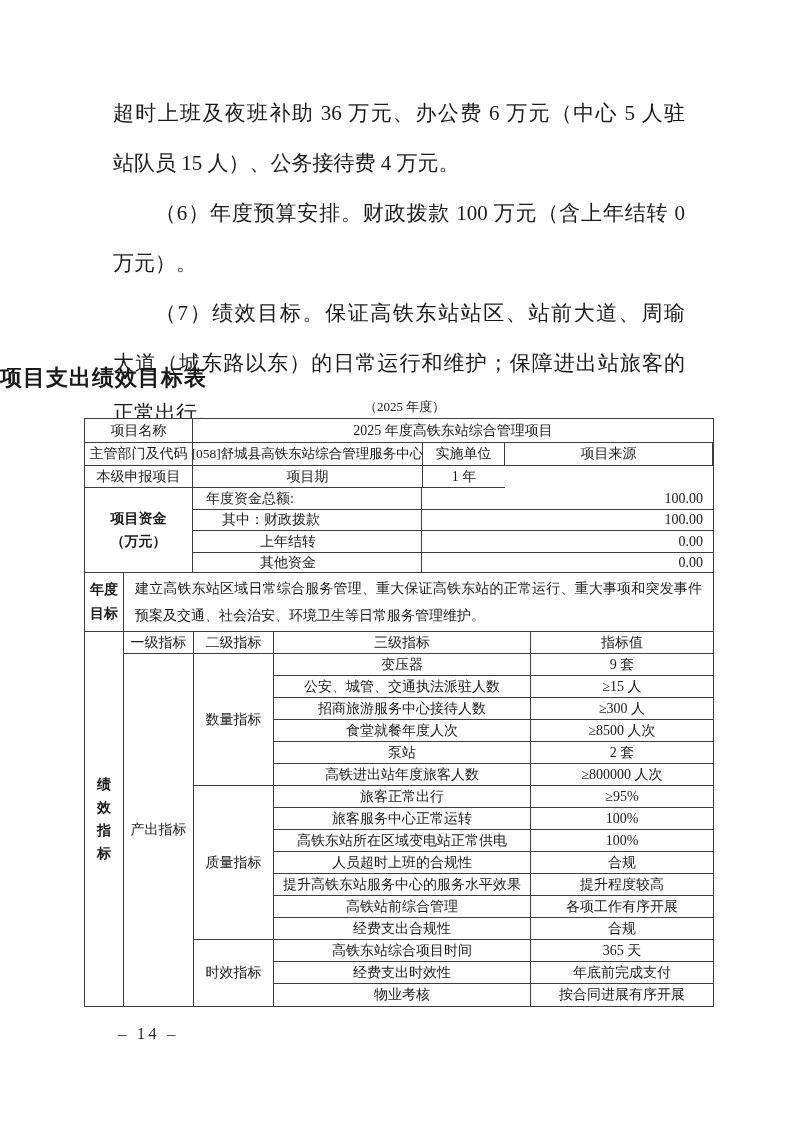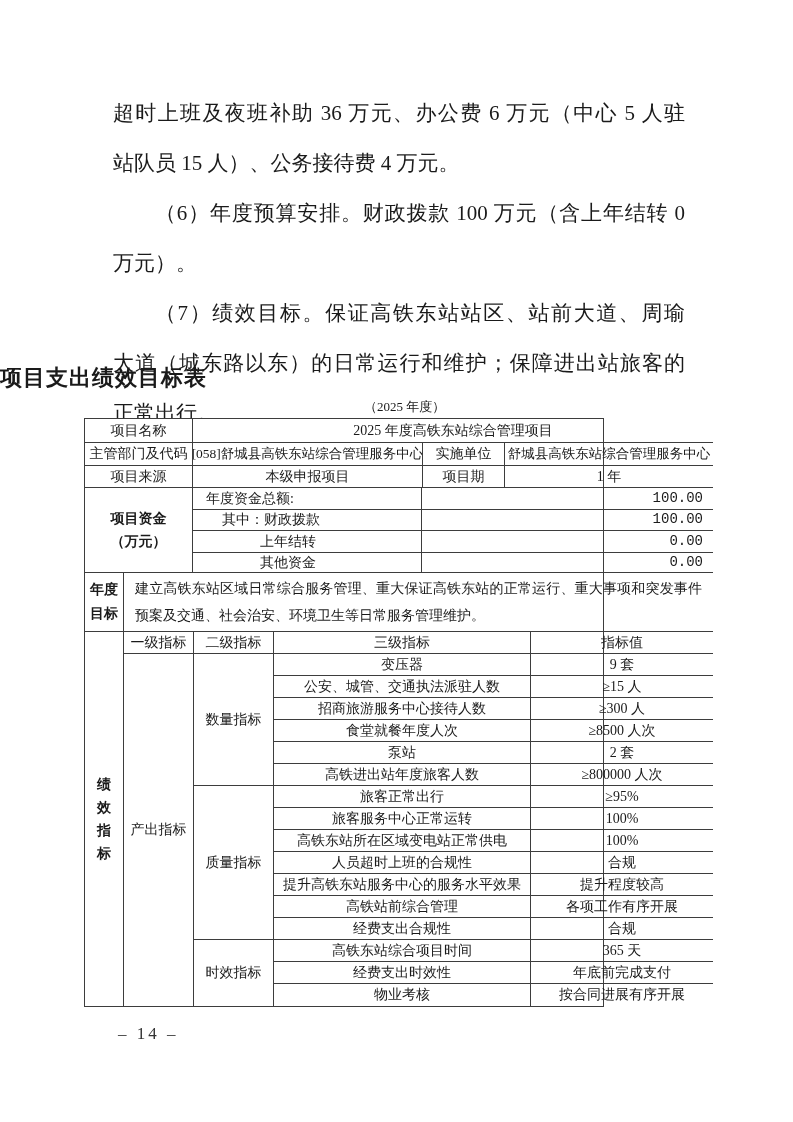--- a/index.html
+++ b/index.html
@@ -11,35 +11,35 @@
   
   .body-text{position:absolute;left:113px;top:88px;width:572px;font-size:21px;}
   .line{height:50px;line-height:50px;text-align:justify;white-space:nowrap;overflow:hidden;}
   .line.fill{text-align-last:justify;}
   .line.ind{text-indent:42px;}
   
   .tbl-title{position:absolute;left:0;top:363px;width:793px;text-align:left;
     font-size:22px;font-weight:bold;letter-spacing:1px;}
   .tbl-subtitle{position:absolute;left:8px;top:398px;width:793px;text-align:center;font-size:13px;}
   
-  .perf-table{position:absolute;left:84px;top:418px;width:520px;
+  .perf-table{position:absolute;left:84px;top:418px;width:630px;
     border:1px solid #3d3d3d;box-sizing:border-box;background:#fff;}
   .grid{display:grid;}
   #sec-basic{grid-template-columns:108px 230px 82px 208px;grid-template-rows:24px 23px 22px;}
   #sec-funds{grid-template-columns:108px 229px 291px;grid-template-rows:22px 21px 22px 20px;}
   #sec-goal{grid-template-columns:39px 589px;grid-template-rows:59px;}
   #sec-ind{grid-template-columns:39px 70px 80px 257px 182px;grid-template-rows:repeat(17,22px);}
   .c{box-sizing:border-box;border-right:1px solid #3d3d3d;border-bottom:1px solid #3d3d3d;
      display:flex;align-items:center;justify-content:center;
      font-size:14px;line-height:1.25;overflow:hidden;white-space:nowrap;}
   .br0{border-right:none;}
   .bb0{border-bottom:none;}
   .left{justify-content:flex-start;}
   .right{justify-content:flex-end;}
-  .pr{padding-right:10px;font-family:Liberation Mono, monospace;}
+  .pr{padding-right:10px;}
   .ind1{padding-left:13px;}
   .ind2{padding-left:29px;}
   .ind3{padding-left:67px;}
   .fs135{font-size:13.5px;text-align:center;}
   .col{flex-direction:column;font-weight:bold;}
   .col div{line-height:23px;}
   .goal-text{white-space:normal;text-align:justify;line-height:27px;
      padding:0 11px;width:100%;box-sizing:border-box;font-size:14px;}
   .vchar{line-height:28px;font-size:14px;}
   
@@ -71,21 +71,20 @@
 
   <div class="perf-table">
 
     <div class="grid" id="sec-basic">
       <div class="c">项目名称</div>
       <div class="c br0" style="grid-column:span 3;">2025 年度高铁东站综合管理项目</div>
 
       <div class="c">主管部门及代码</div>
       <div class="c fs135">[058]舒城县高铁东站综合管理服务中心</div>
       <div class="c">实施单位</div>
-      <div class="c br0 fs135">舒城县高铁东站综合管理服务中心</div>
 
       <div class="c">项目来源</div>
       <div class="c">本级申报项目</div>
       <div class="c">项目期</div>
       <div class="c br0">1 年</div>
     </div>
 
     <div class="grid" id="sec-funds">
       <div class="c col" style="grid-column:1;grid-row:1 / span 4;">
         <div>项目资金</div>

